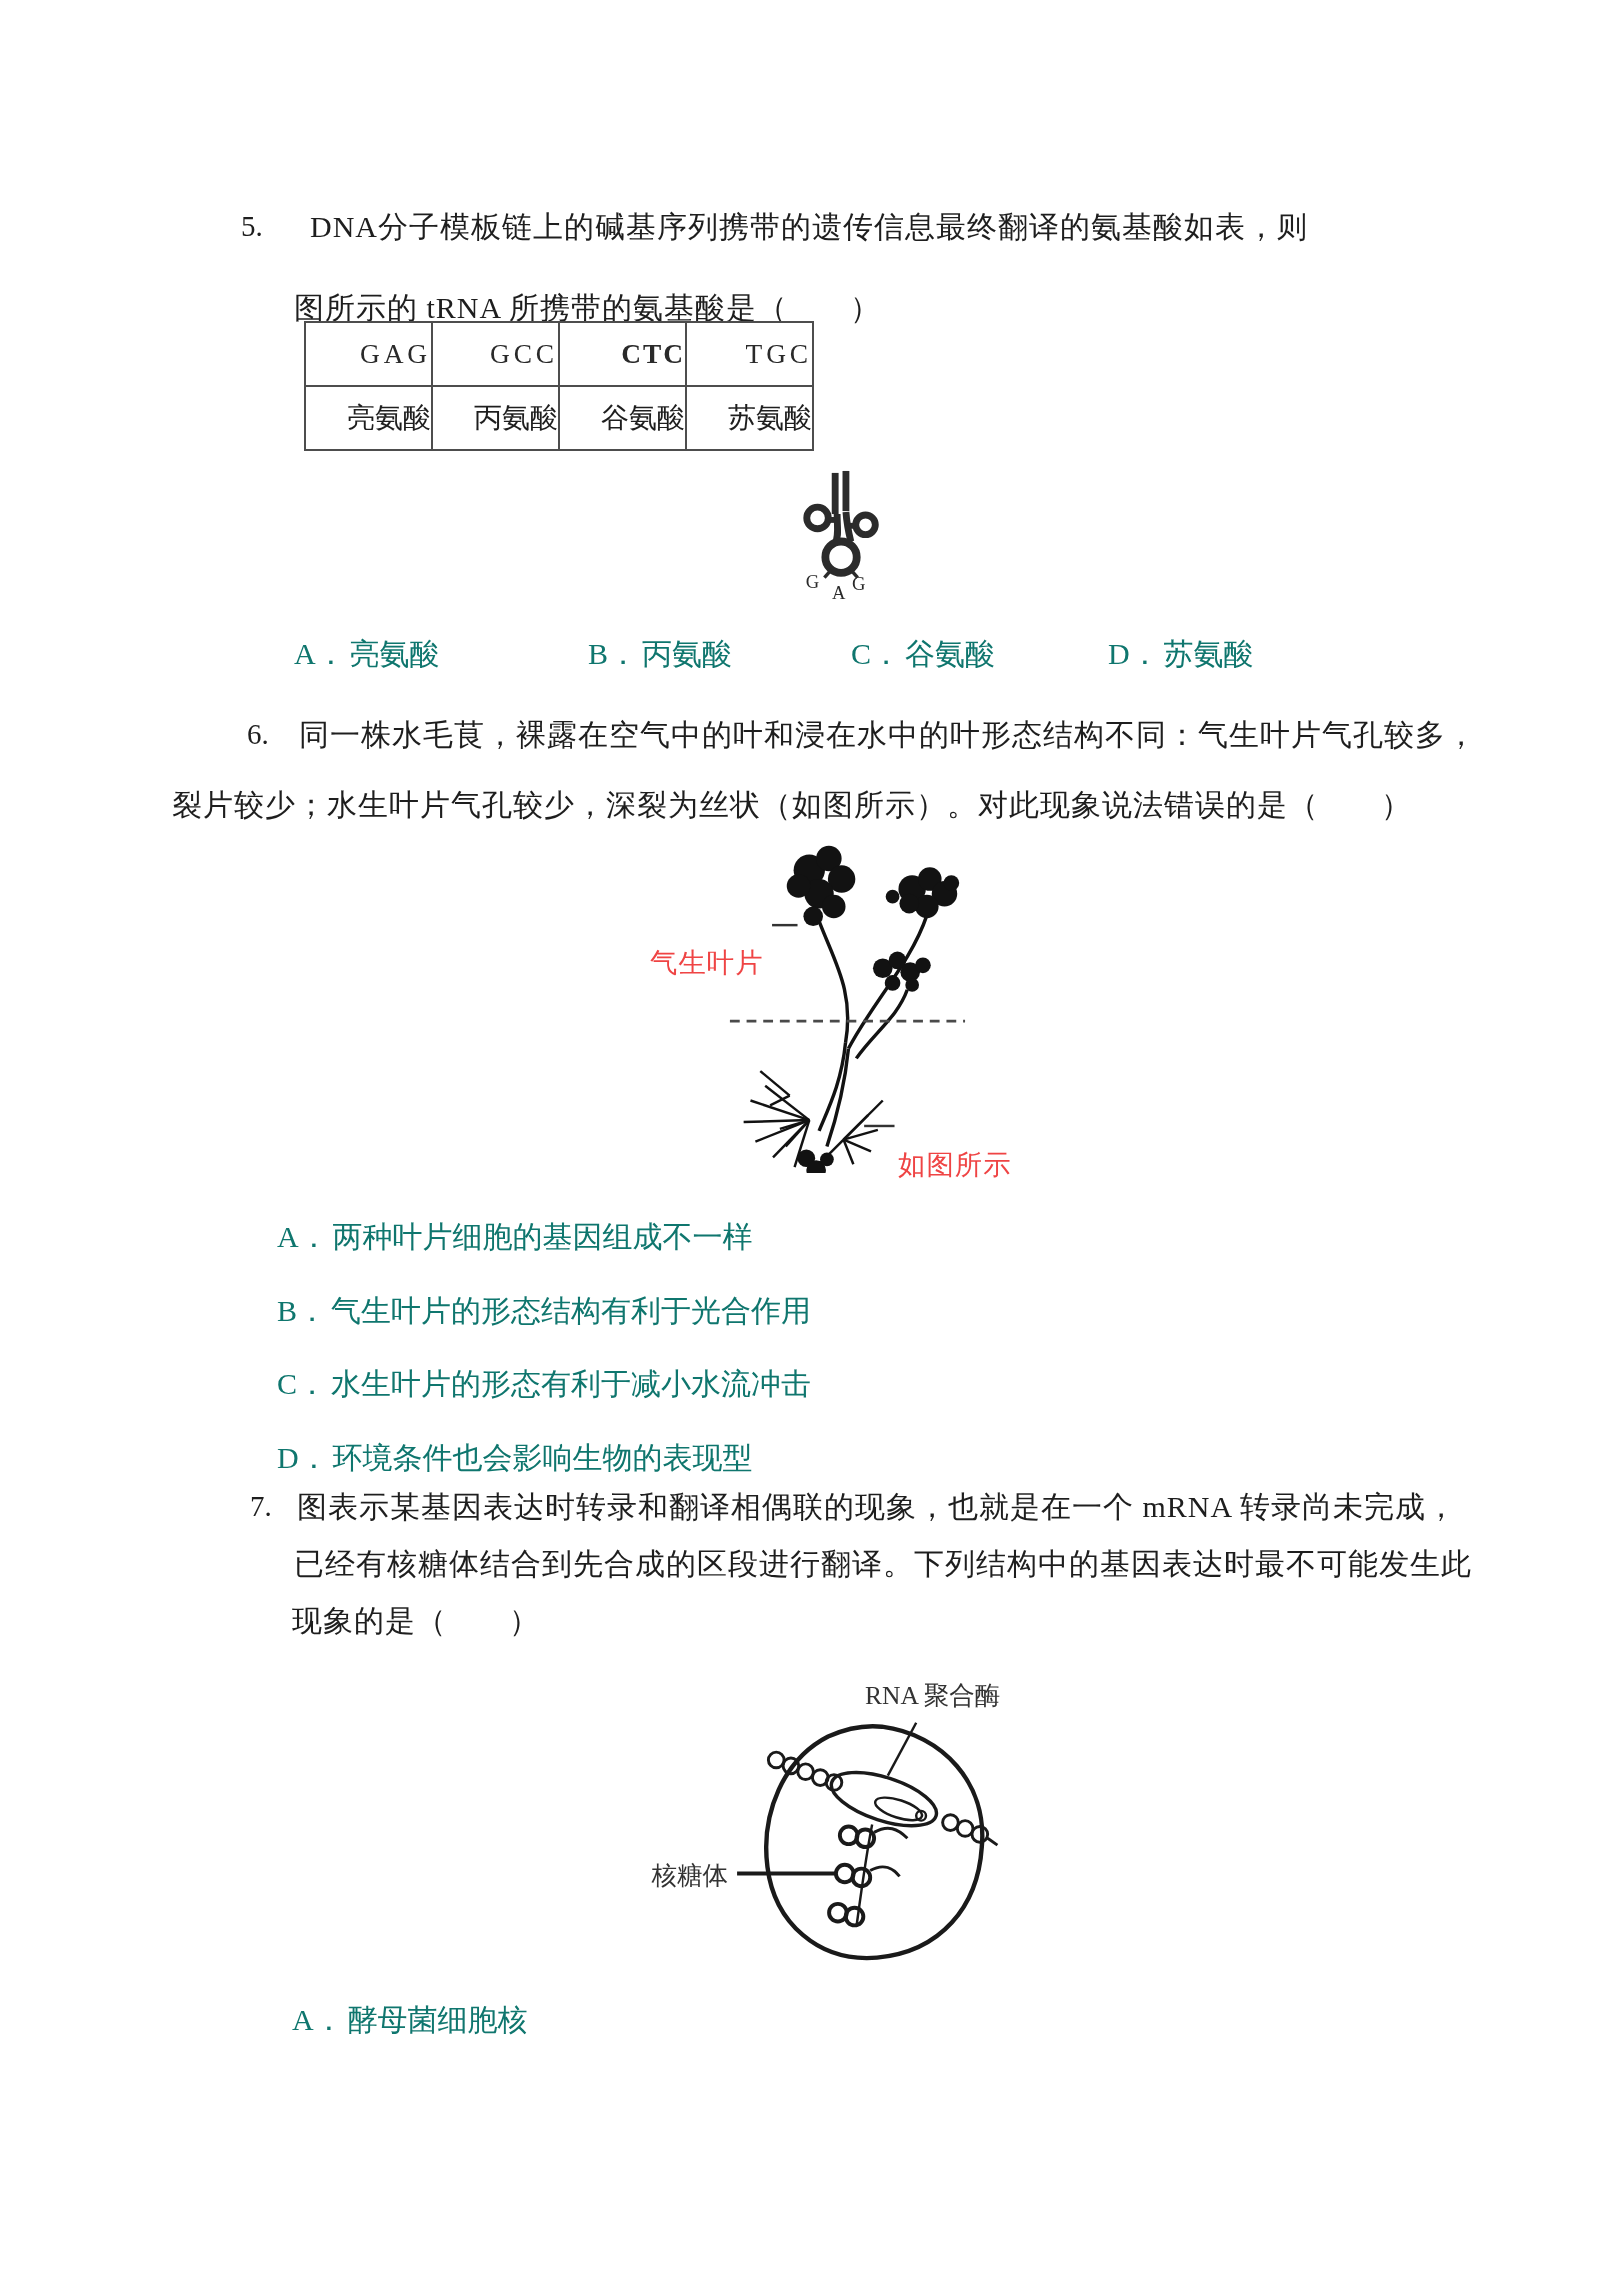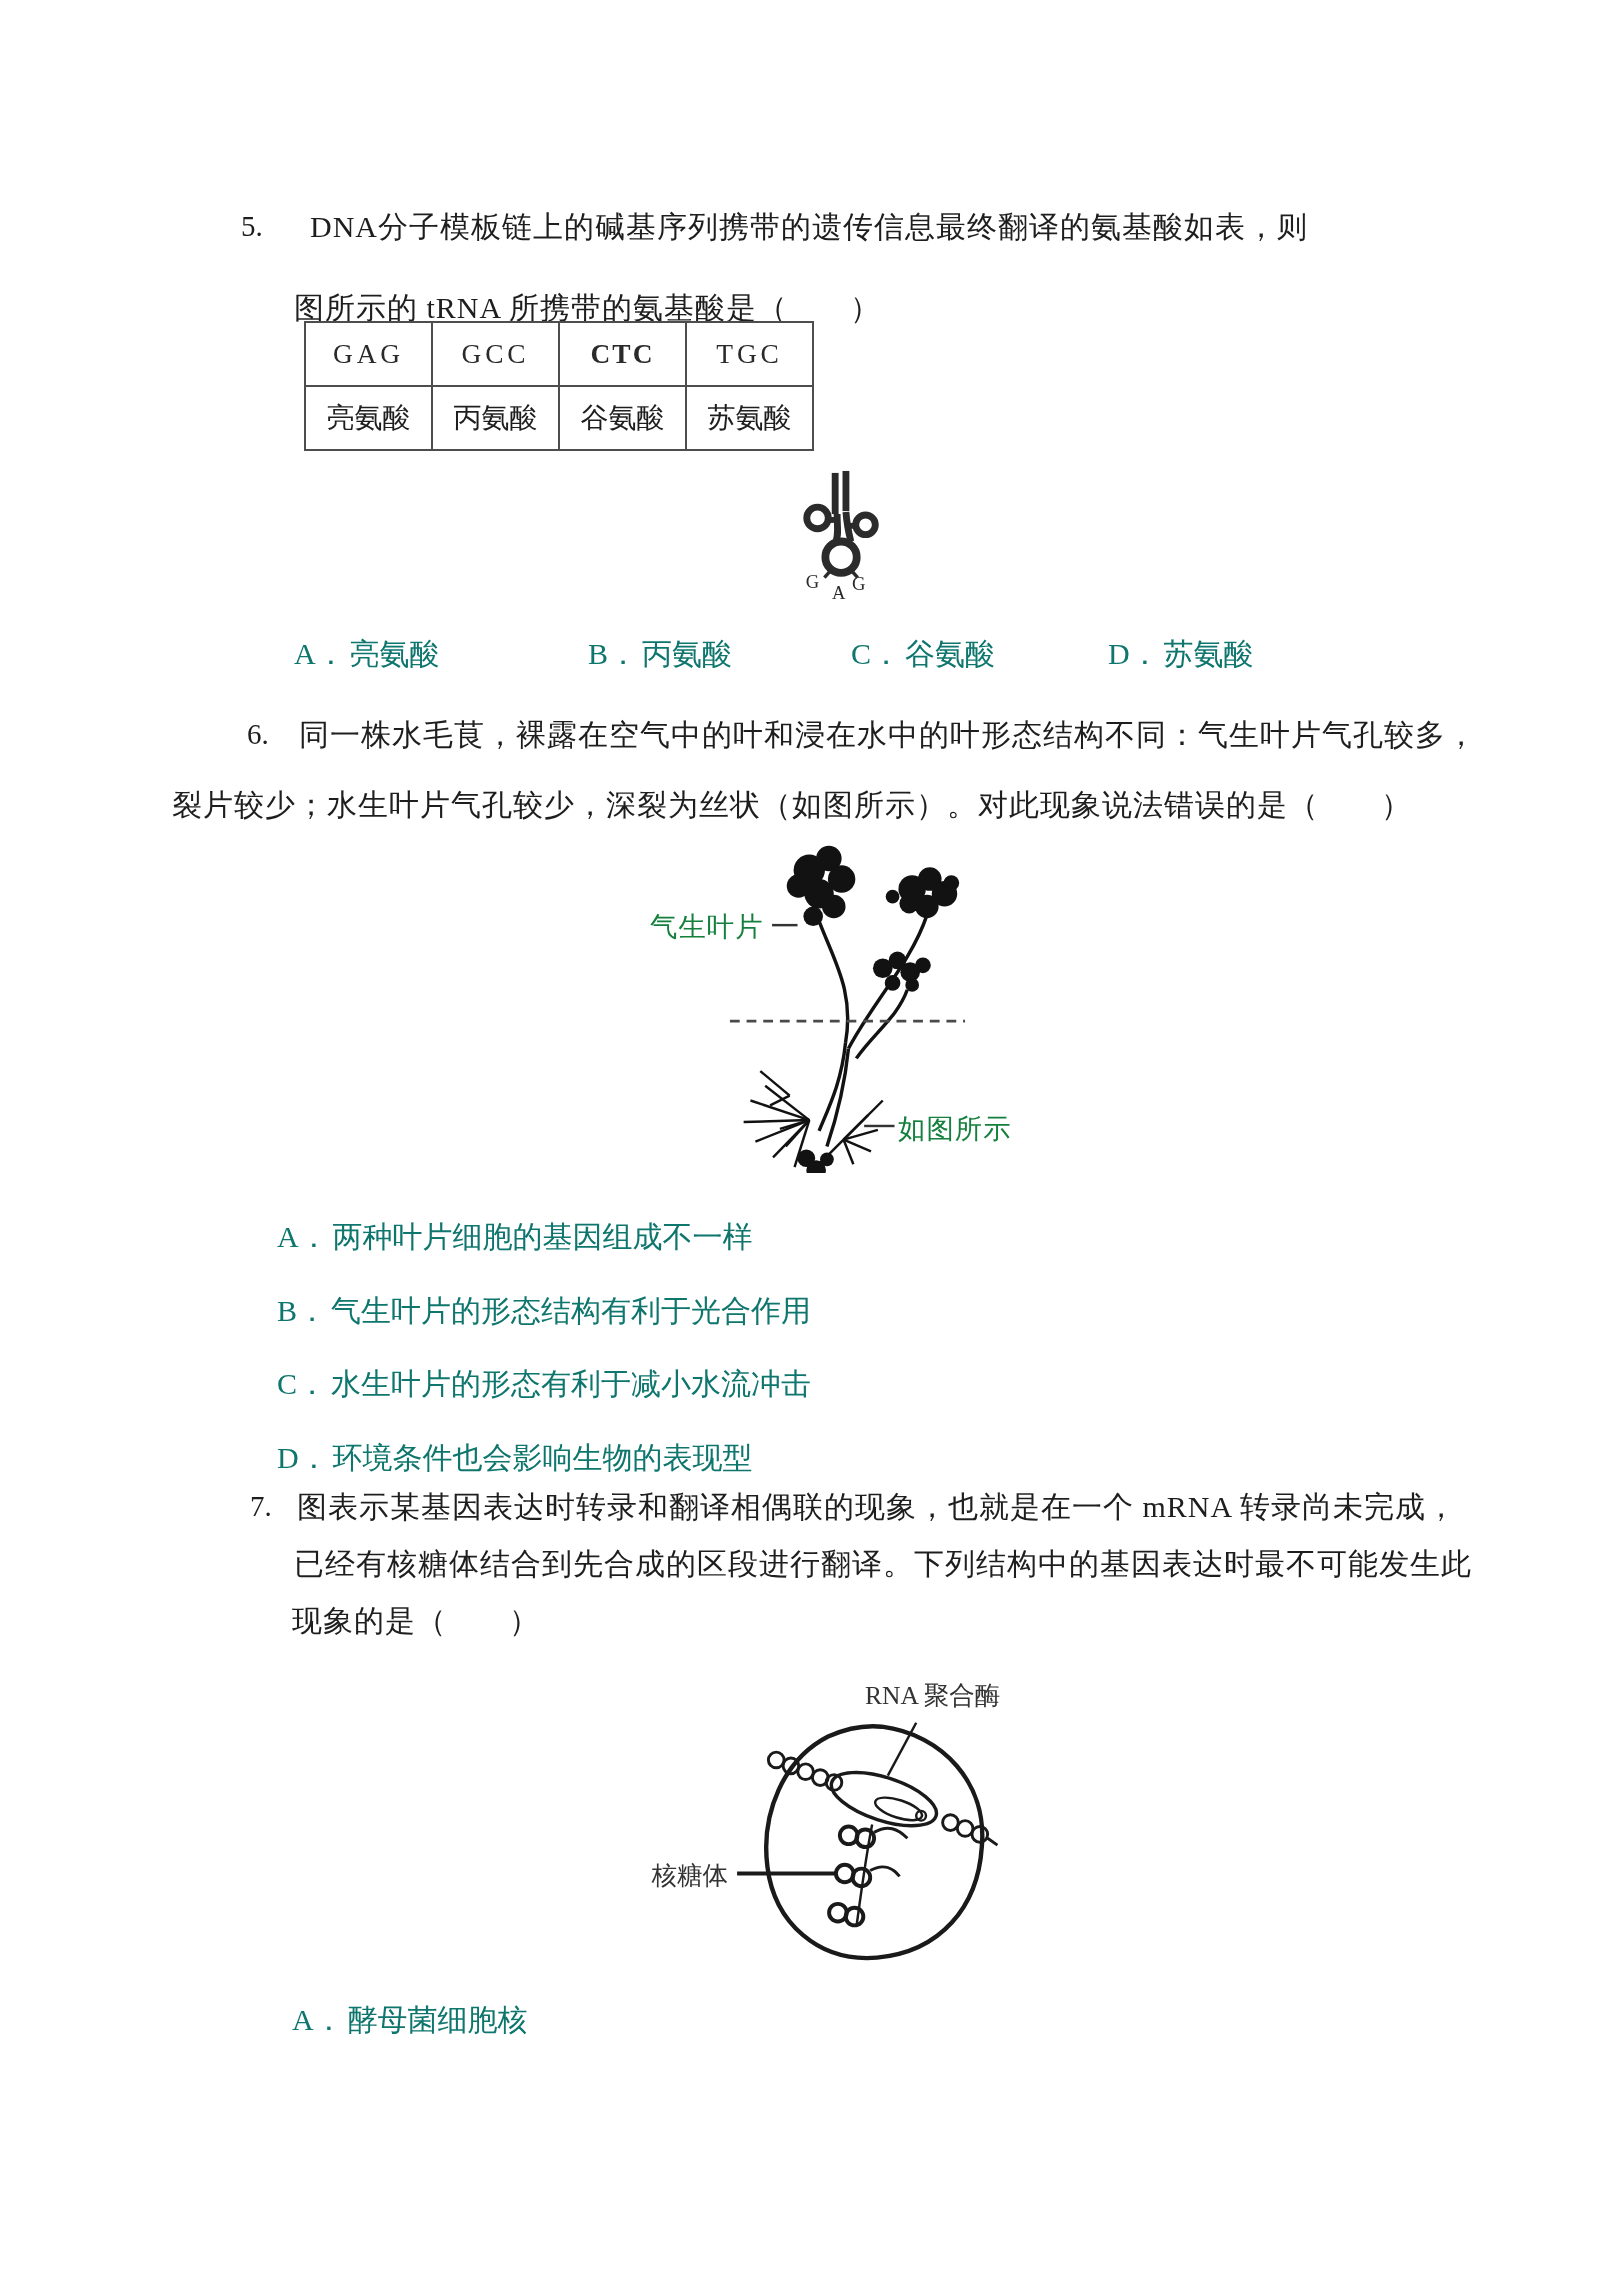--- a/index.html
+++ b/index.html
@@ -27,21 +27,21 @@
   }
   
   .codon-table{
     position:absolute;
     border-collapse:collapse;
     background:#fff;
   }
   .codon-table td{
     border:2px solid #4d4d4d;
     width:125px;height:62px;
-    text-align:center;vertical-align:middle;
+    text-align:right;vertical-align:middle;
     padding:0;
   }
   .codon{font-size:27.4px;letter-spacing:3.9px;color:#2a2a2a;}
   .codon-italic{font-weight:bold;letter-spacing:2px;}
   .amino{font-size:28px;color:#1e1e1e;}
   
   .opt{
     position:absolute;
     font-size:30px;
     line-height:37px;
@@ -49,22 +49,23 @@
     color:#0f766e;
   }
   .opt .lbl{margin-right:3.9px;}
   
   .fig{position:absolute;}
   .fig svg{position:absolute;left:0;top:0;}
   .fig-label{
     position:absolute;
     font-size:27.4px;
     white-space:nowrap;
-    color:#15803d;
+    color:#ef4444;
     letter-spacing:1px;
+    margin-top:36px;
   }
   .anticodon{
     position:absolute;
     font-size:18.6px;
     color:#2a2a2a;
     font-family:"Liberation Serif","DejaVu Serif",serif;
   }
   .small-label{
     position:absolute;
     font-size:25.5px;

